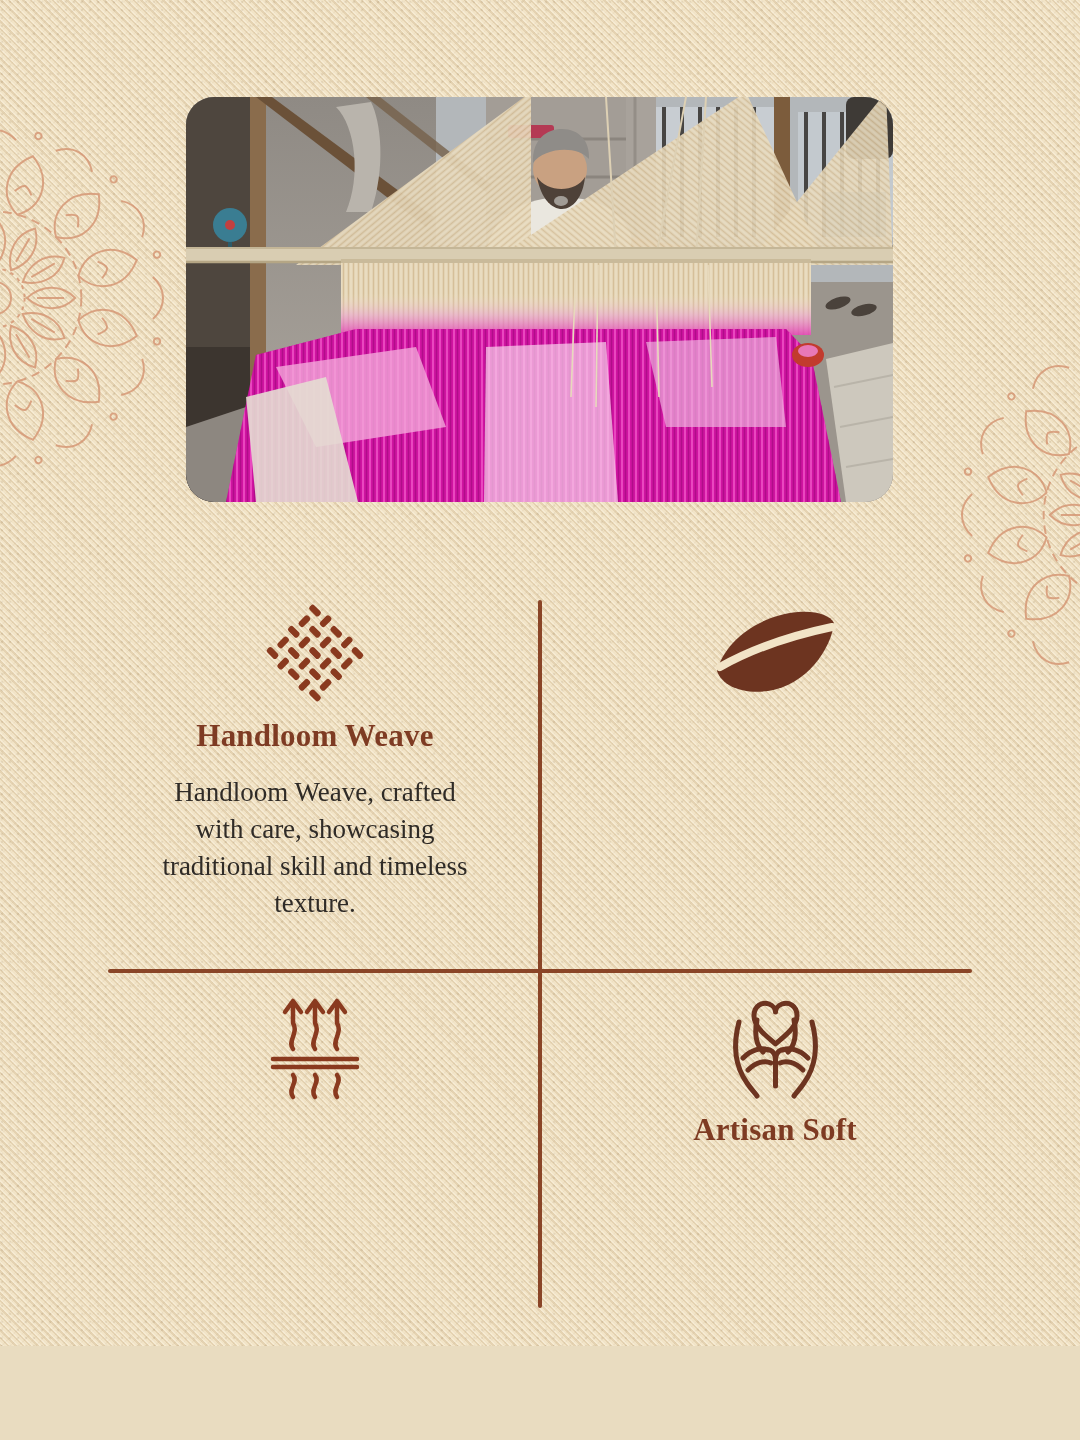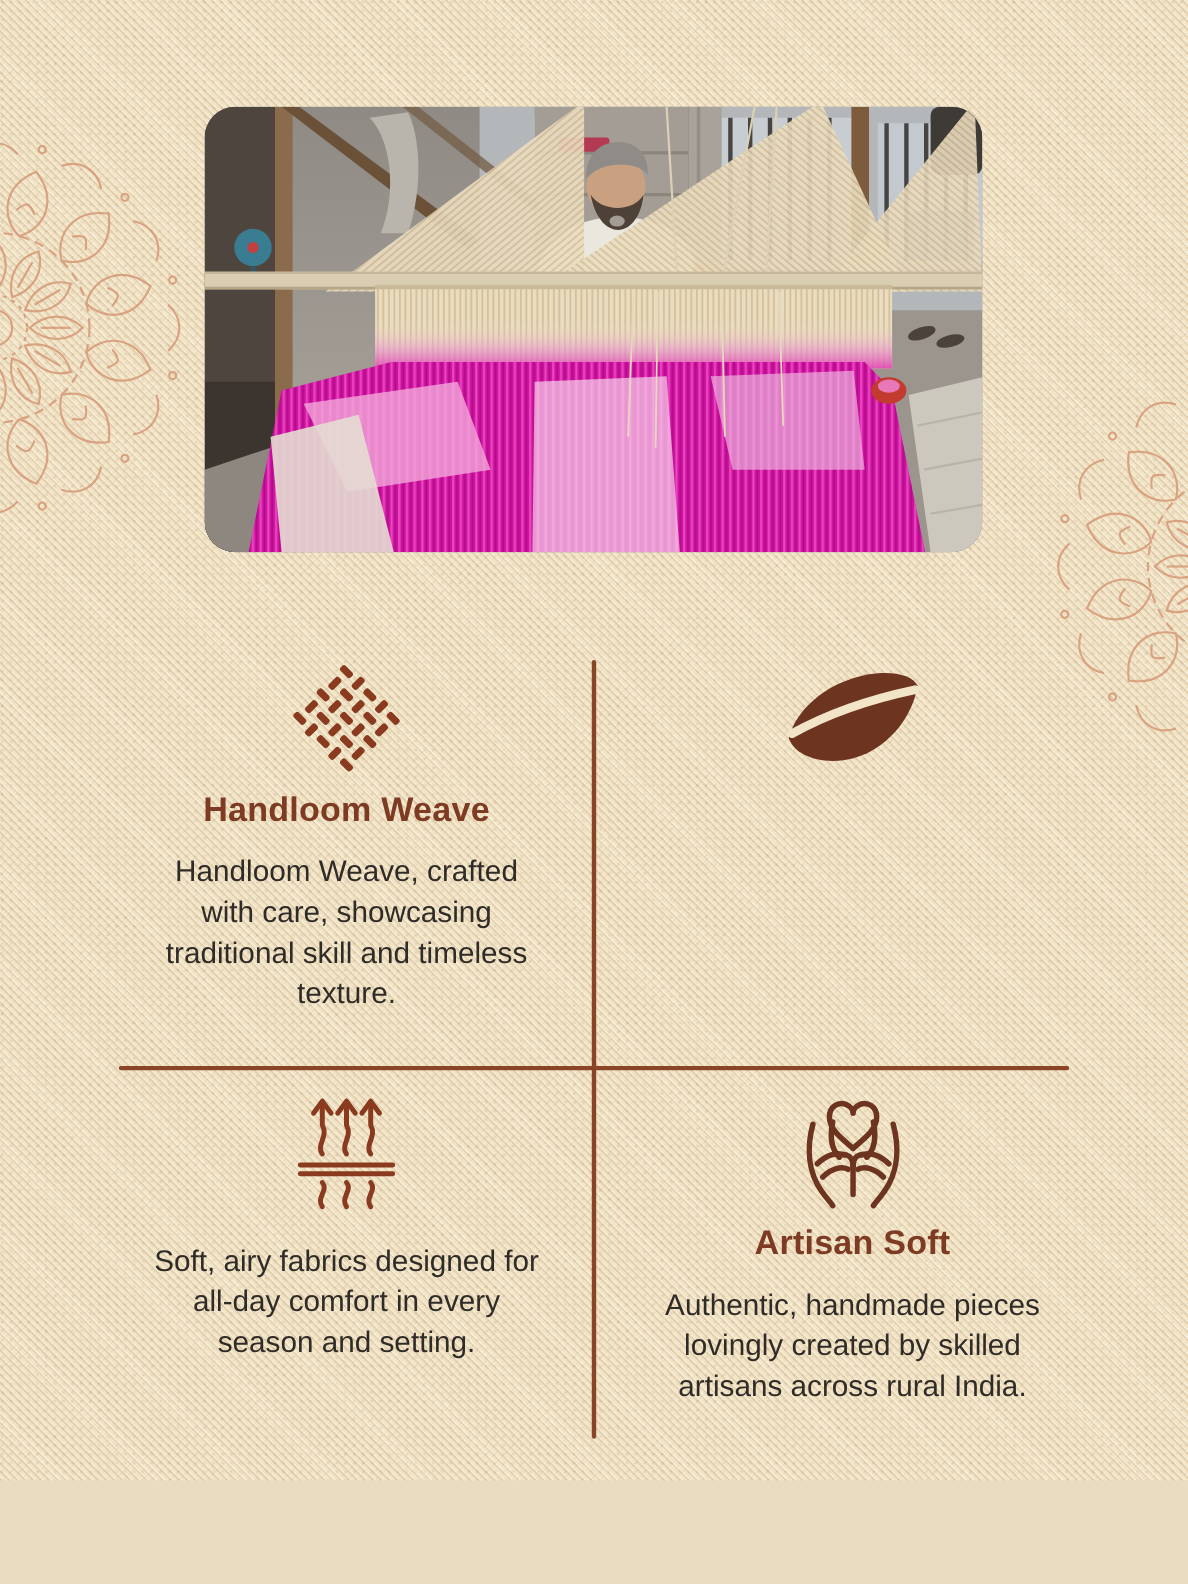--- a/index.html
+++ b/index.html
@@ -4,21 +4,21 @@
 <style>
   html,body{margin:0;padding:0;background:#e9dcc0;}
   .canvas{
     position:relative;width:1080px;height:1346px;overflow:hidden;
     background-color:#f2e4c7;
     background-image:
       repeating-linear-gradient(45deg, rgba(181,149,103,0.22) 0 1.8px, rgba(255,250,238,0.30) 1.8px 3.2px, rgba(240,226,196,0.12) 3.2px 5.2px),
       repeating-linear-gradient(-45deg, rgba(160,130,90,0.07) 0 1px, transparent 1px 6px),
       radial-gradient(circle at 2px 2px, rgba(146,118,82,0.16) 0.9px, transparent 1.7px);
     background-size:auto,auto,8px 8px;
-    font-family:Liberation Sans, sans-serif;
+    font-family:Liberation Serif, serif;
   }
   .mandala{position:absolute;opacity:0.85;pointer-events:none;}
   .mandala-left{left:-190px;top:113px;width:370px;height:370px;}
   .mandala-right{left:945px;top:330px;width:370px;height:370px;}
   .photo{
     position:absolute;left:186px;top:97px;width:707px;height:405px;
     border-radius:28px;overflow:hidden;background:#a9a39c;
   }
   .photo svg{display:block;width:100%;height:100%;}
   .divider{position:absolute;background:#8a4527;border-radius:2px;}
@@ -355,23 +355,20 @@
           <path d="M44,23 L52,12 L60,23"></path>
         <path d="M74,60 C68,52 80,44 74,34 L74,16"></path>
           <path d="M66,23 L74,12 L82,23"></path>
         <line x1="10" y1="70" x2="94" y2="70"></line>
         <line x1="10" y1="78" x2="94" y2="78"></line>
         <path d="M30,86 C36,93 24,100 30,108"></path>
         <path d="M52,86 C58,93 46,100 52,108"></path>
         <path d="M74,86 C80,93 68,100 74,108"></path>
       </svg>
     </div>
-    <div class="f-desc">Soft, airy fabrics designed for
-all-day comfort in every
-season and setting.</div>
   </div>
 
   <div class="feature f4">
     <div class="icon-box">
       <svg width="115" height="115" viewBox="0 0 115 115" fill="none" stroke="#6d3420" stroke-width="5" stroke-linecap="round" stroke-linejoin="round" aria-hidden="true">
         <path d="M57.5,54 C50,47 36,38 36,25.5 C36,15.5 44.5,11.5 51,14 C55,15.5 57.5,19 57.5,22 C57.5,19 60,15.5 64,14 C70.5,11.5 79,15.5 79,25.5 C79,38 65,47 57.5,54 Z"></path>
         <path d="M57.5,70 L57.5,96"></path>
         <path d="M46,60 C52,58 57.5,62 57.5,70"></path>
         <path d="M69,60 C63,58 57.5,62 57.5,70"></path>
         <g>
@@ -382,18 +379,15 @@
         </g>
         <g transform="translate(115 0) scale(-1 1)">
           <path d="M21,32 C15,54 17,76 29,93 C33,99 37,103 39,106"></path>
           <path d="M39,30 C36,45 38,55 45,62"></path>
           <path d="M25,68 C33,60 43,57 50,60"></path>
           <path d="M30,80 C38,72 47,70 53,73"></path>
         </g>
       </svg>
     </div>
     <div class="f-title">Artisan Soft</div>
-    <div class="f-desc">Authentic, handmade pieces
-lovingly created by skilled
-artisans across rural India.</div>
   </div>
 
 </div>
 
 </body></html>

